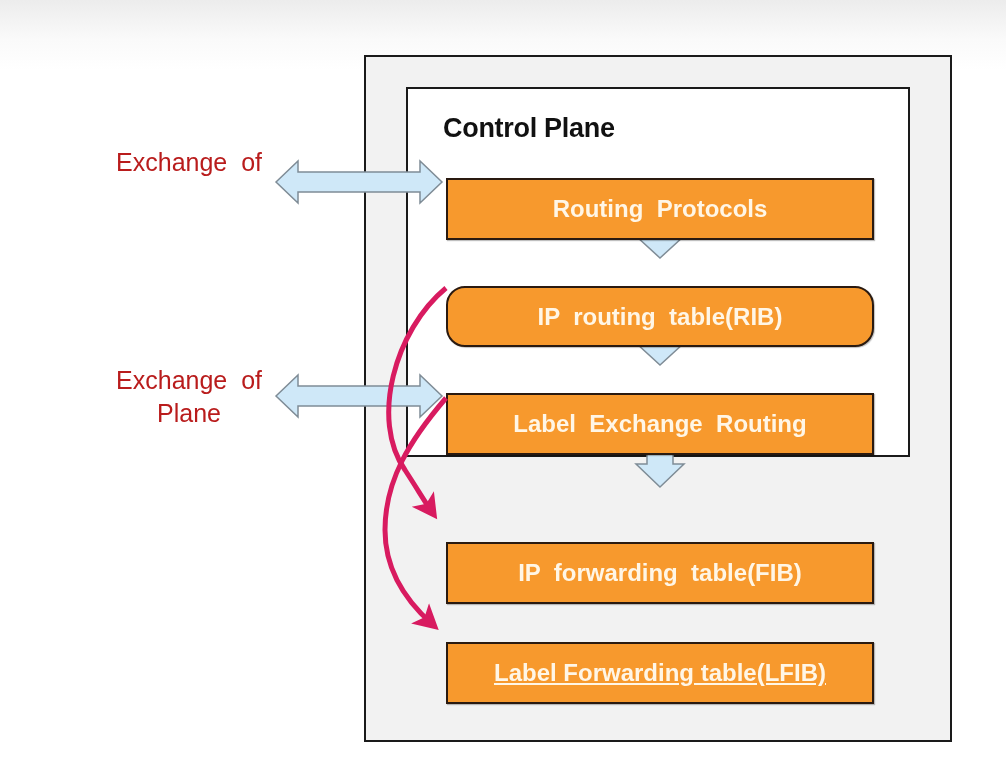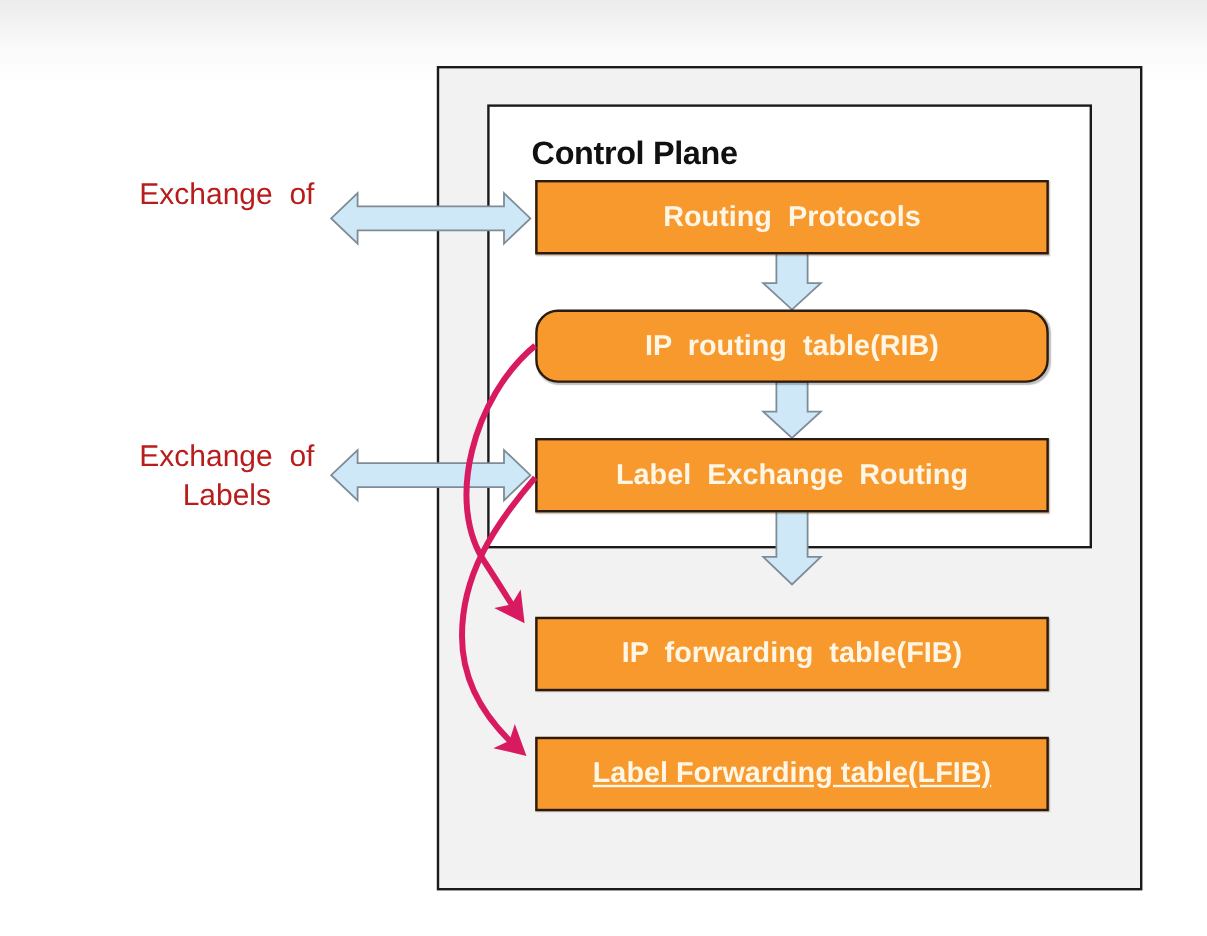--- a/index.html
+++ b/index.html
@@ -19,36 +19,37 @@
   .plane-title {
     position: absolute; left: 443px; top: 98px;
     font-size: 27px; font-weight: bold; color: #111; letter-spacing: -0.3px; margin-top: 15px;
   }
   .obox {
     position: absolute; left: 446px; width: 428px;
     background: #f7992d; border: 2px solid #2a1a10; box-sizing: border-box;
     color: #fff6e6; font-weight: bold; font-size: 24px;
     display: flex; align-items: center; justify-content: center;
     box-shadow: 1px 1px 1px rgba(0,0,0,0.25);
+    margin-top: 28px;
   }
   .side-label {
     position: absolute; right: 744px; text-align: center;
     font-size: 25px; color: #b91c1c; line-height: 33px; white-space: pre;
   }
   svg.overlay { position: absolute; left: 0; top: 0; }
 </style>
 </head>
 <body>
 
 <div class="outer-box"></div>
 <div class="inner-box"></div>
 <div class="plane-title">Control Plane</div>
 
 <div class="side-label" style="top:146px;"><span>Exchange  of</span><br></div>
-<div class="side-label" style="top:364px;"><span>Exchange  of</span><br><span>Labels</span></div>
+<div class="side-label" style="top:364px;"><span>Exchange  of</span><br><span>Plane</span></div>
 
 <svg class="overlay" width="1006" height="780">
 
   <polygon points="276,182 298,161 298,172 420,172 420,161 442,182 420,203 420,192 298,192 298,203" fill="#cfe8f8" stroke="#7f8c96" stroke-width="1.5"></polygon>
 
   <polygon points="276,396 298,375 298,386 420,386 420,375 442,396 420,417 420,406 298,406 298,417" fill="#cfe8f8" stroke="#7f8c96" stroke-width="1.5"></polygon>
 
   <polygon points="647,211 673,211 673,236 684,236 660,258 636,236 647,236" fill="#cfe8f8" stroke="#7f8c96" stroke-width="1.5"></polygon>
 
   <polygon points="647,318 673,318 673,343 684,343 660,365 636,343 647,343" fill="#cfe8f8" stroke="#7f8c96" stroke-width="1.5"></polygon>

